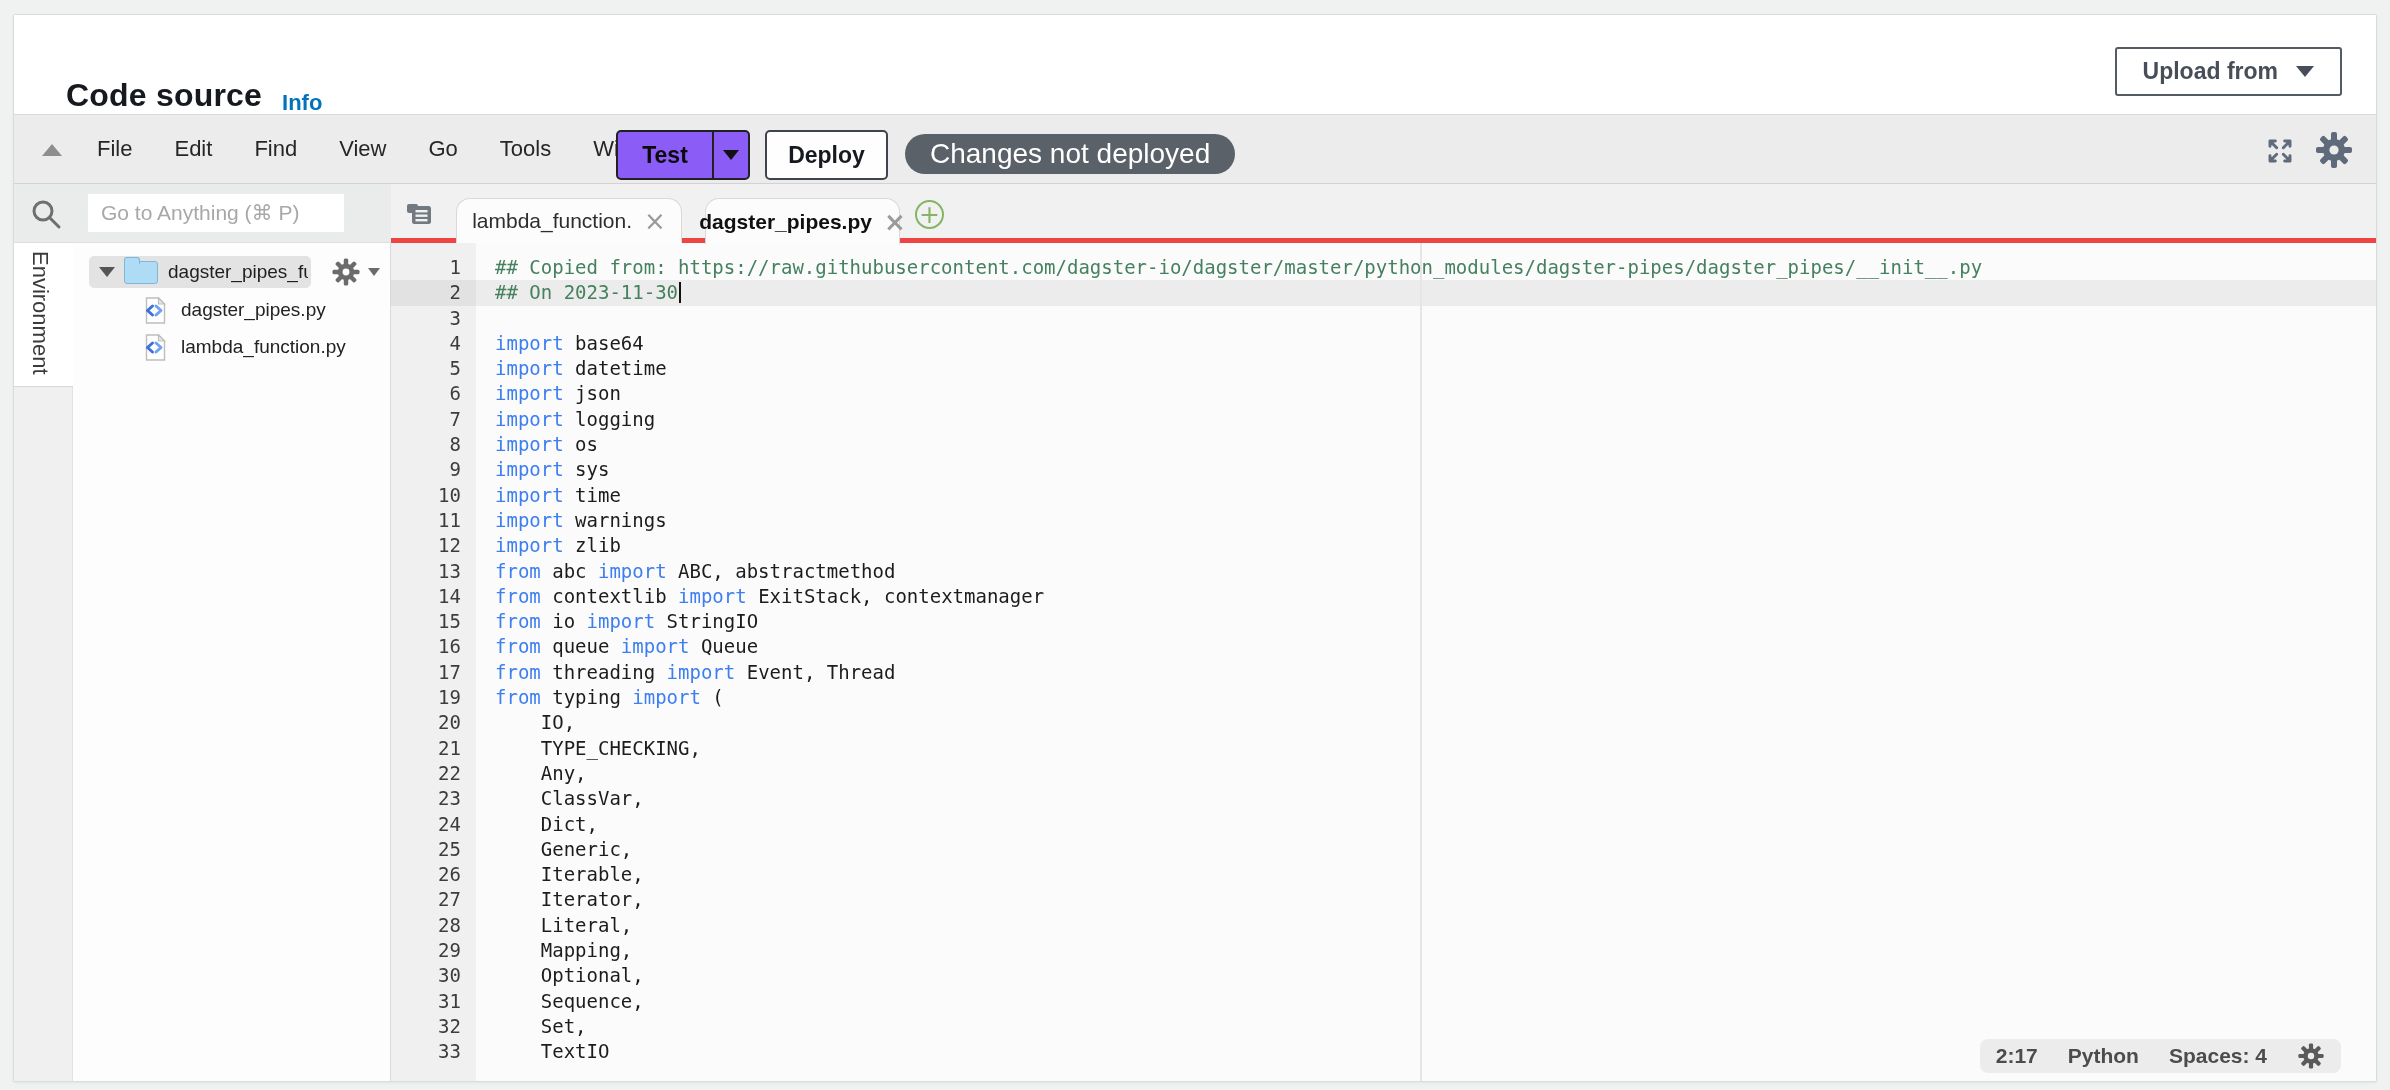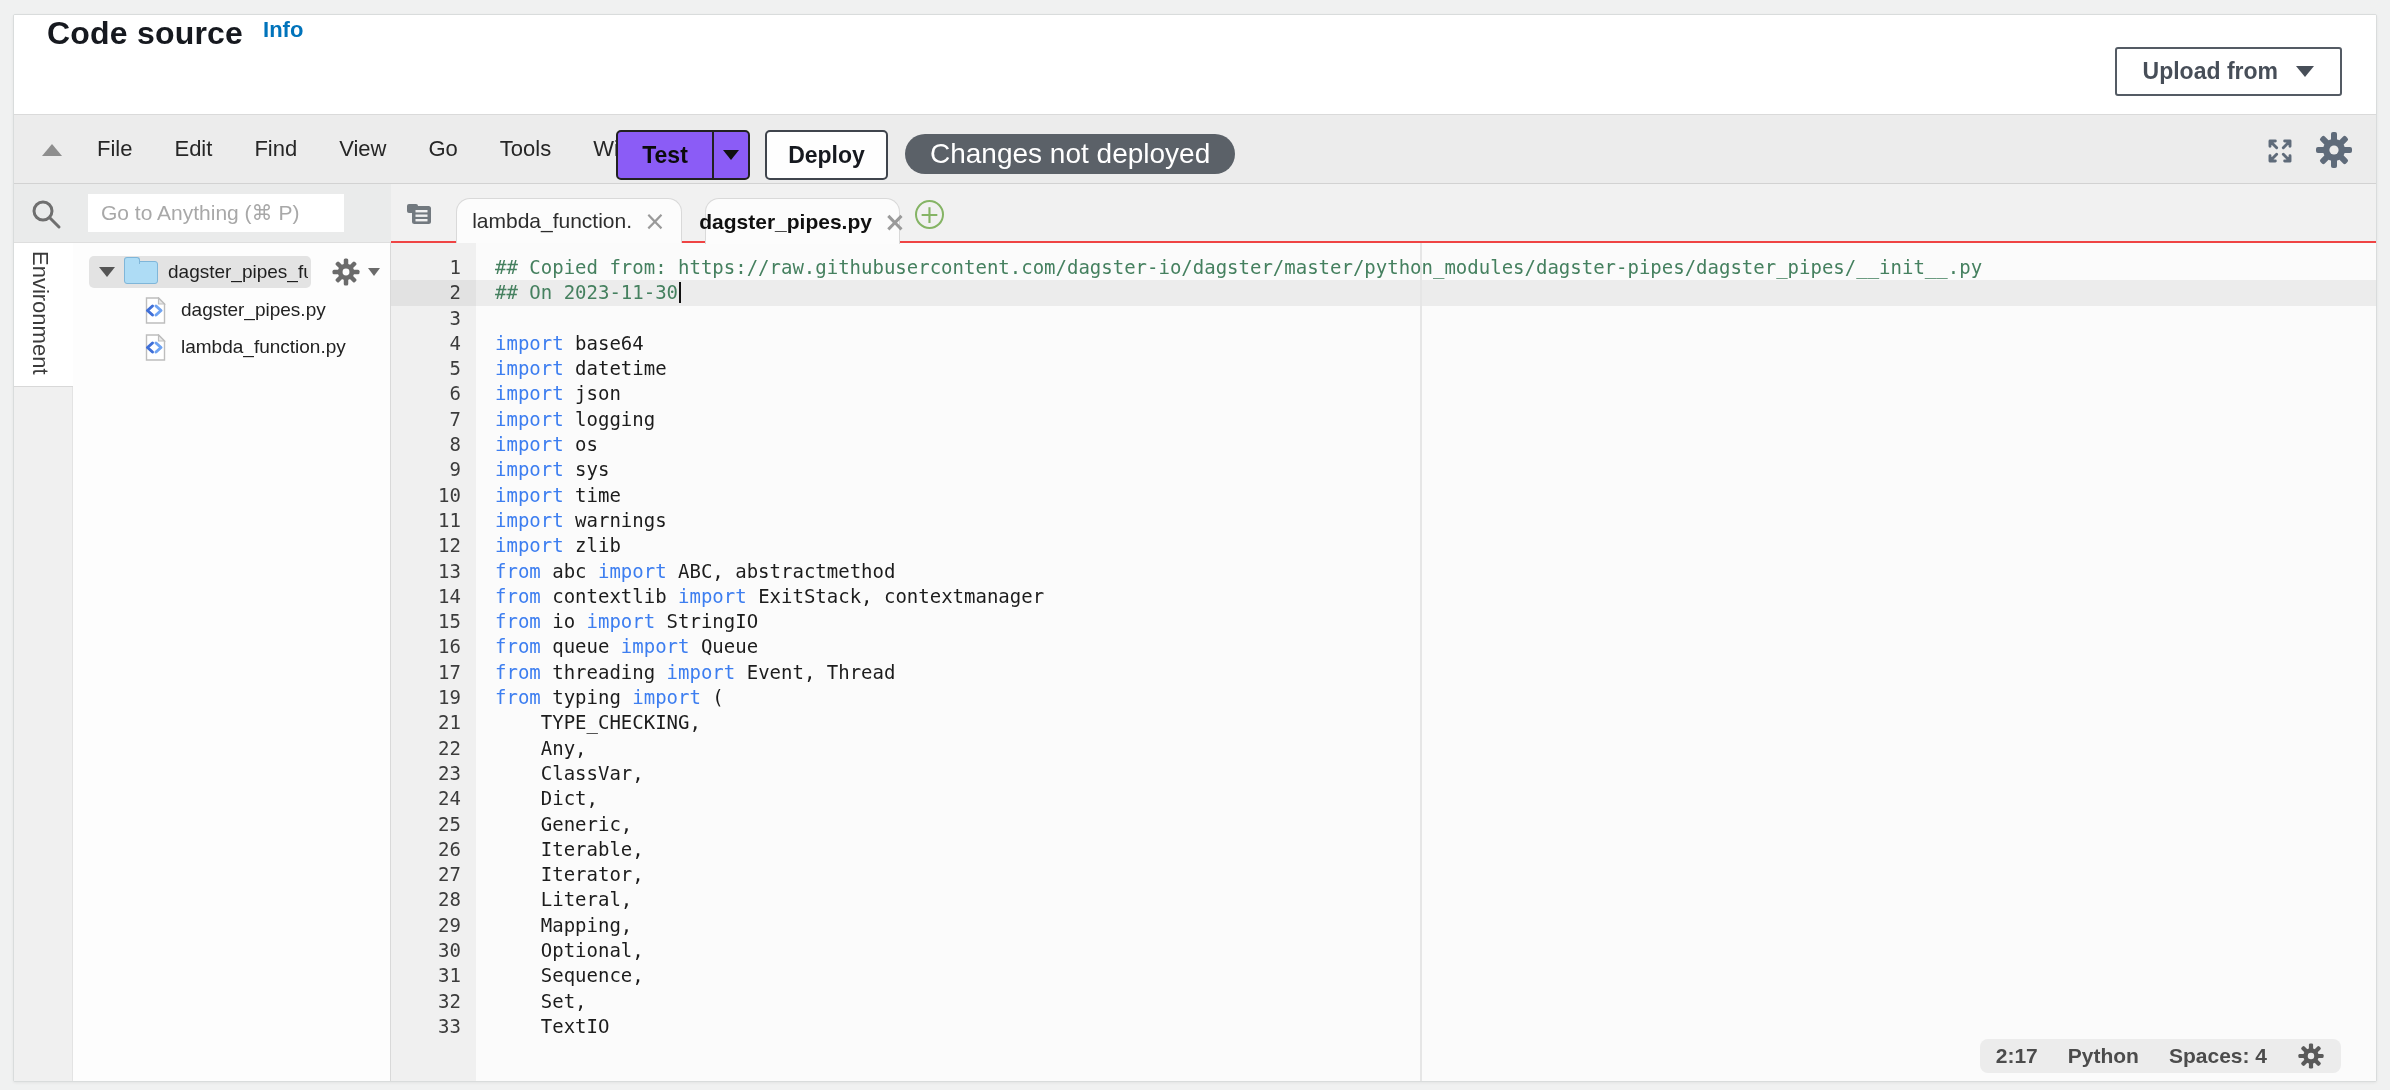--- a/index.html
+++ b/index.html
@@ -9,21 +9,21 @@
     font-family:"Liberation Sans","DejaVu Sans",sans-serif;
     -webkit-font-smoothing:antialiased;
   }
   .card{
     position:absolute;left:13px;top:14px;width:2364px;height:1068px;
     background:#ffffff;border:1px solid #d9dcdc;border-radius:2px;
     box-shadow:0 1px 3px rgba(0,0,0,.06);
     overflow:hidden;box-sizing:border-box;
   }
   
-  .hdr{position:absolute;left:0;top:0;right:0;height:99px;display:flex;align-items:flex-start;padding-left:33px;background:#fff;}
+  .hdr{position:absolute;left:0;top:0;right:0;height:99px;display:flex;align-items:flex-end;padding-left:52px;background:#fff;}
   .hdr-title{font-size:32px;font-weight:bold;color:#16191f;letter-spacing:.2px;}
   .hdr-info{margin-left:20px;font-size:22px;font-weight:bold;color:#0073bb;cursor:pointer;position:relative;top:2px;}
   .btn-upload{
     position:absolute;right:34px;top:32px;height:49px;padding:0 26px;
     background:#fff;border:2px solid #545b64;border-radius:3px;
     display:flex;align-items:center;gap:18px;
     font-size:23px;font-weight:bold;color:#474e58;box-sizing:border-box;cursor:pointer;
   }
   .caret-down{width:0;height:0;border-left:9px solid transparent;border-right:9px solid transparent;border-top:11px solid #474e58;}
   
@@ -67,21 +67,21 @@
   .folder-ico{width:34px;height:23px;background:#aedcf5;border:1px solid #7fb6d9;border-radius:3px;position:relative;margin-right:10px;flex:0 0 auto;box-sizing:border-box;}
   .folder-ico:before{content:"";position:absolute;left:-1px;top:-5px;width:14px;height:6px;background:#aedcf5;border:1px solid #7fb6d9;border-bottom:none;border-radius:3px 3px 0 0;}
   .tree-folder-label{font-size:19px;color:#1f1f1f;white-space:nowrap;overflow:hidden;width:140px;}
   .tree-gear{position:absolute;left:258px;top:14px;display:flex;align-items:center;gap:7px;cursor:pointer;}
   .tree-gear .tri-tiny{width:0;height:0;border-left:6px solid transparent;border-right:6px solid transparent;border-top:8px solid #6b6b6b;}
   .tree-file-row{position:absolute;left:0;height:28px;display:flex;align-items:center;cursor:pointer;}
   .tree-file-row .ico{margin-left:71px;width:22px;height:27px;flex:0 0 auto;}
   .tree-file-label{margin-left:15px;font-size:19px;color:#222;white-space:nowrap;}
   
   .editor{position:absolute;left:377px;top:169px;right:0;bottom:0;background:#fafafa;overflow:hidden;}
-  .tabbar{position:absolute;left:0;top:0;right:0;height:59px;background:#f1f1f1;border-bottom:2px solid #ef4444;box-sizing:border-box;}
+  .tabbar{position:absolute;left:0;top:0;right:0;height:59px;background:#f1f1f1;border-bottom:5px solid #ef4444;box-sizing:border-box;}
   .icon-tablist{position:absolute;left:14px;top:16px;width:28px;height:28px;cursor:pointer;}
   .tab{position:absolute;top:14px;height:45px;background:#fcfcfc;border:1px solid #d9d9d9;border-bottom:none;
     border-radius:14px 14px 0 0;display:flex;align-items:center;justify-content:center;gap:12px;
     box-sizing:border-box;font-size:21px;color:#2d2d2d;cursor:pointer;}
   .tab.t-inactive{left:65px;width:226px;}
   .tab.t-active{left:314px;width:195px;height:46px;font-weight:bold;color:#101010;z-index:2;}
   .tab-close{font-size:26px;color:#9a9a9a;line-height:1;cursor:pointer;font-family:"DejaVu Sans",sans-serif;}
   .btn-addtab{position:absolute;left:524px;top:16px;width:29px;height:29px;border:2px solid #85b465;border-radius:50%;
     color:#85b465;display:flex;align-items:center;justify-content:center;font-size:25px;line-height:1;
     box-sizing:border-box;cursor:pointer;font-family:"DejaVu Sans",sans-serif;}
@@ -299,20 +299,24 @@
           </div>
           <div class="row">
             <div class="g">17</div>
             <div class="c"><span class="tok-k">from</span><span class="tok-p"> threading </span><span class="tok-k">import</span><span class="tok-p"> Event, Thread</span></div>
           </div>
           <div class="row">
             <div class="g">19</div>
             <div class="c"><span class="tok-k">from</span><span class="tok-p"> typing </span><span class="tok-k">import</span><span class="tok-p"> (</span></div>
           </div>
           <div class="row">
+            <div class="g">20</div>
+            <div class="c"><span class="tok-p">    IO,</span></div>
+          </div>
+          <div class="row">
             <div class="g">21</div>
             <div class="c"><span class="tok-p">    TYPE_CHECKING,</span></div>
           </div>
           <div class="row">
             <div class="g">22</div>
             <div class="c"><span class="tok-p">    Any,</span></div>
           </div>
           <div class="row">
             <div class="g">23</div>
             <div class="c"><span class="tok-p">    ClassVar,</span></div>

